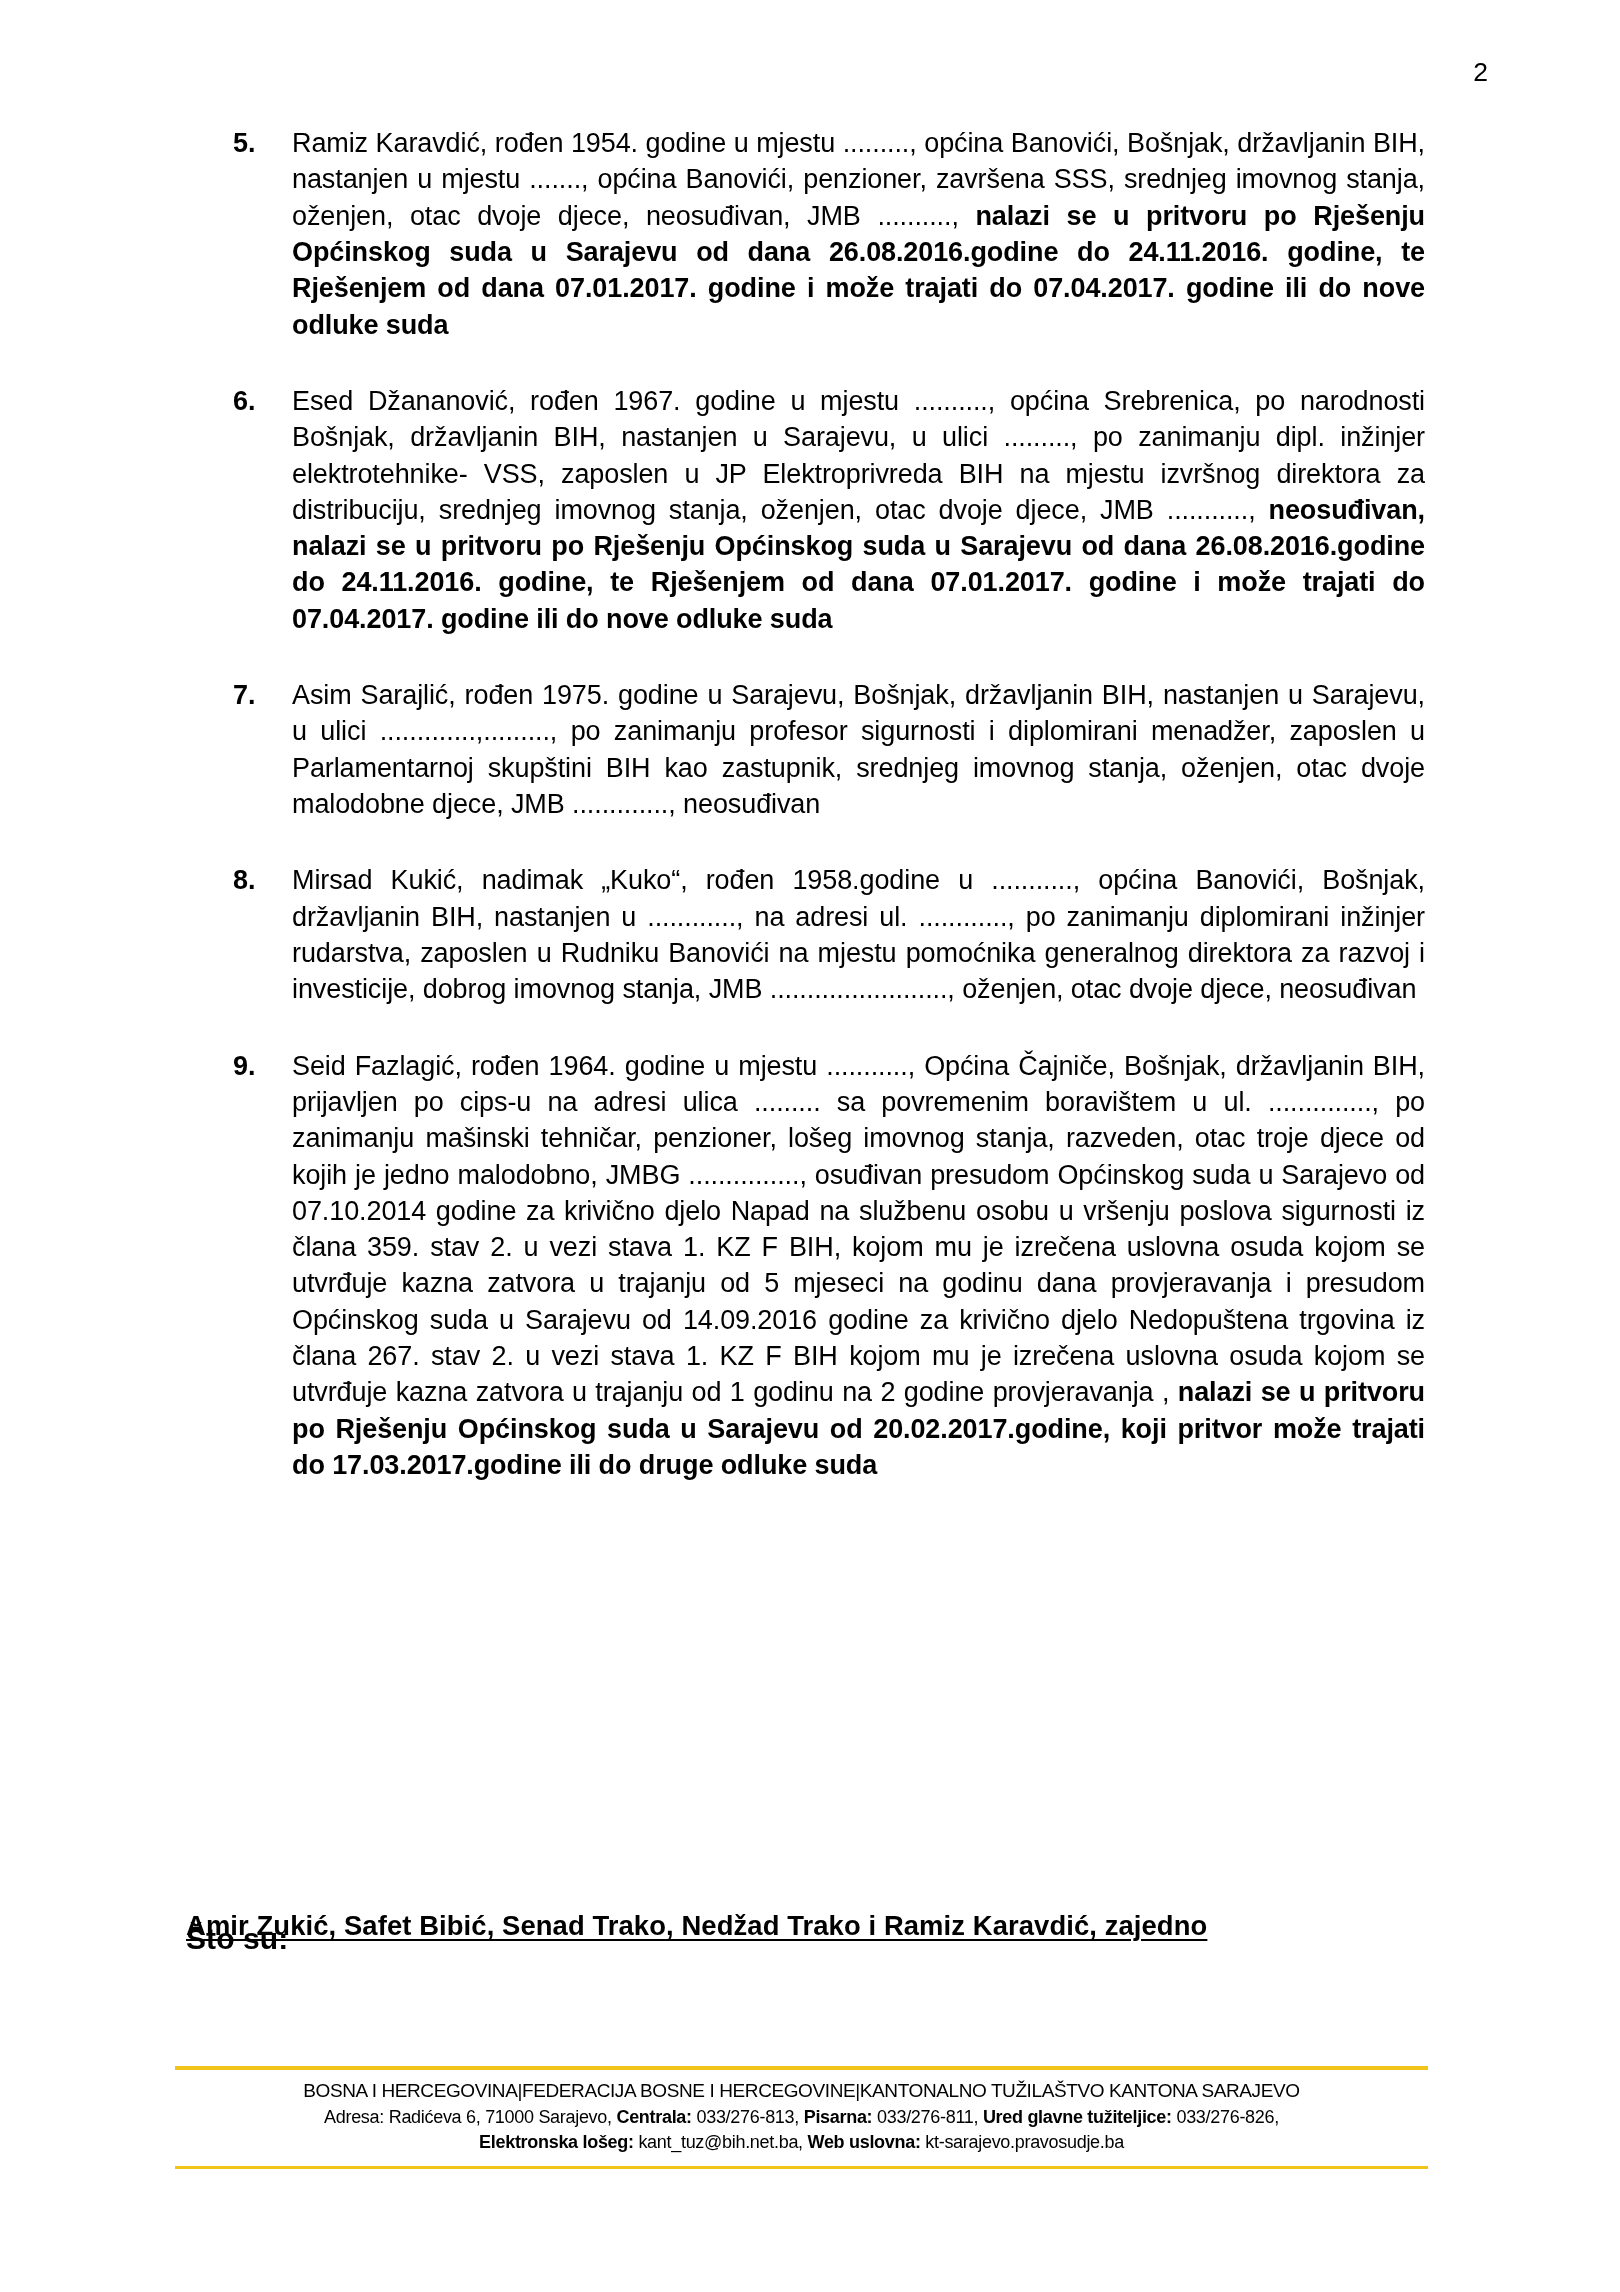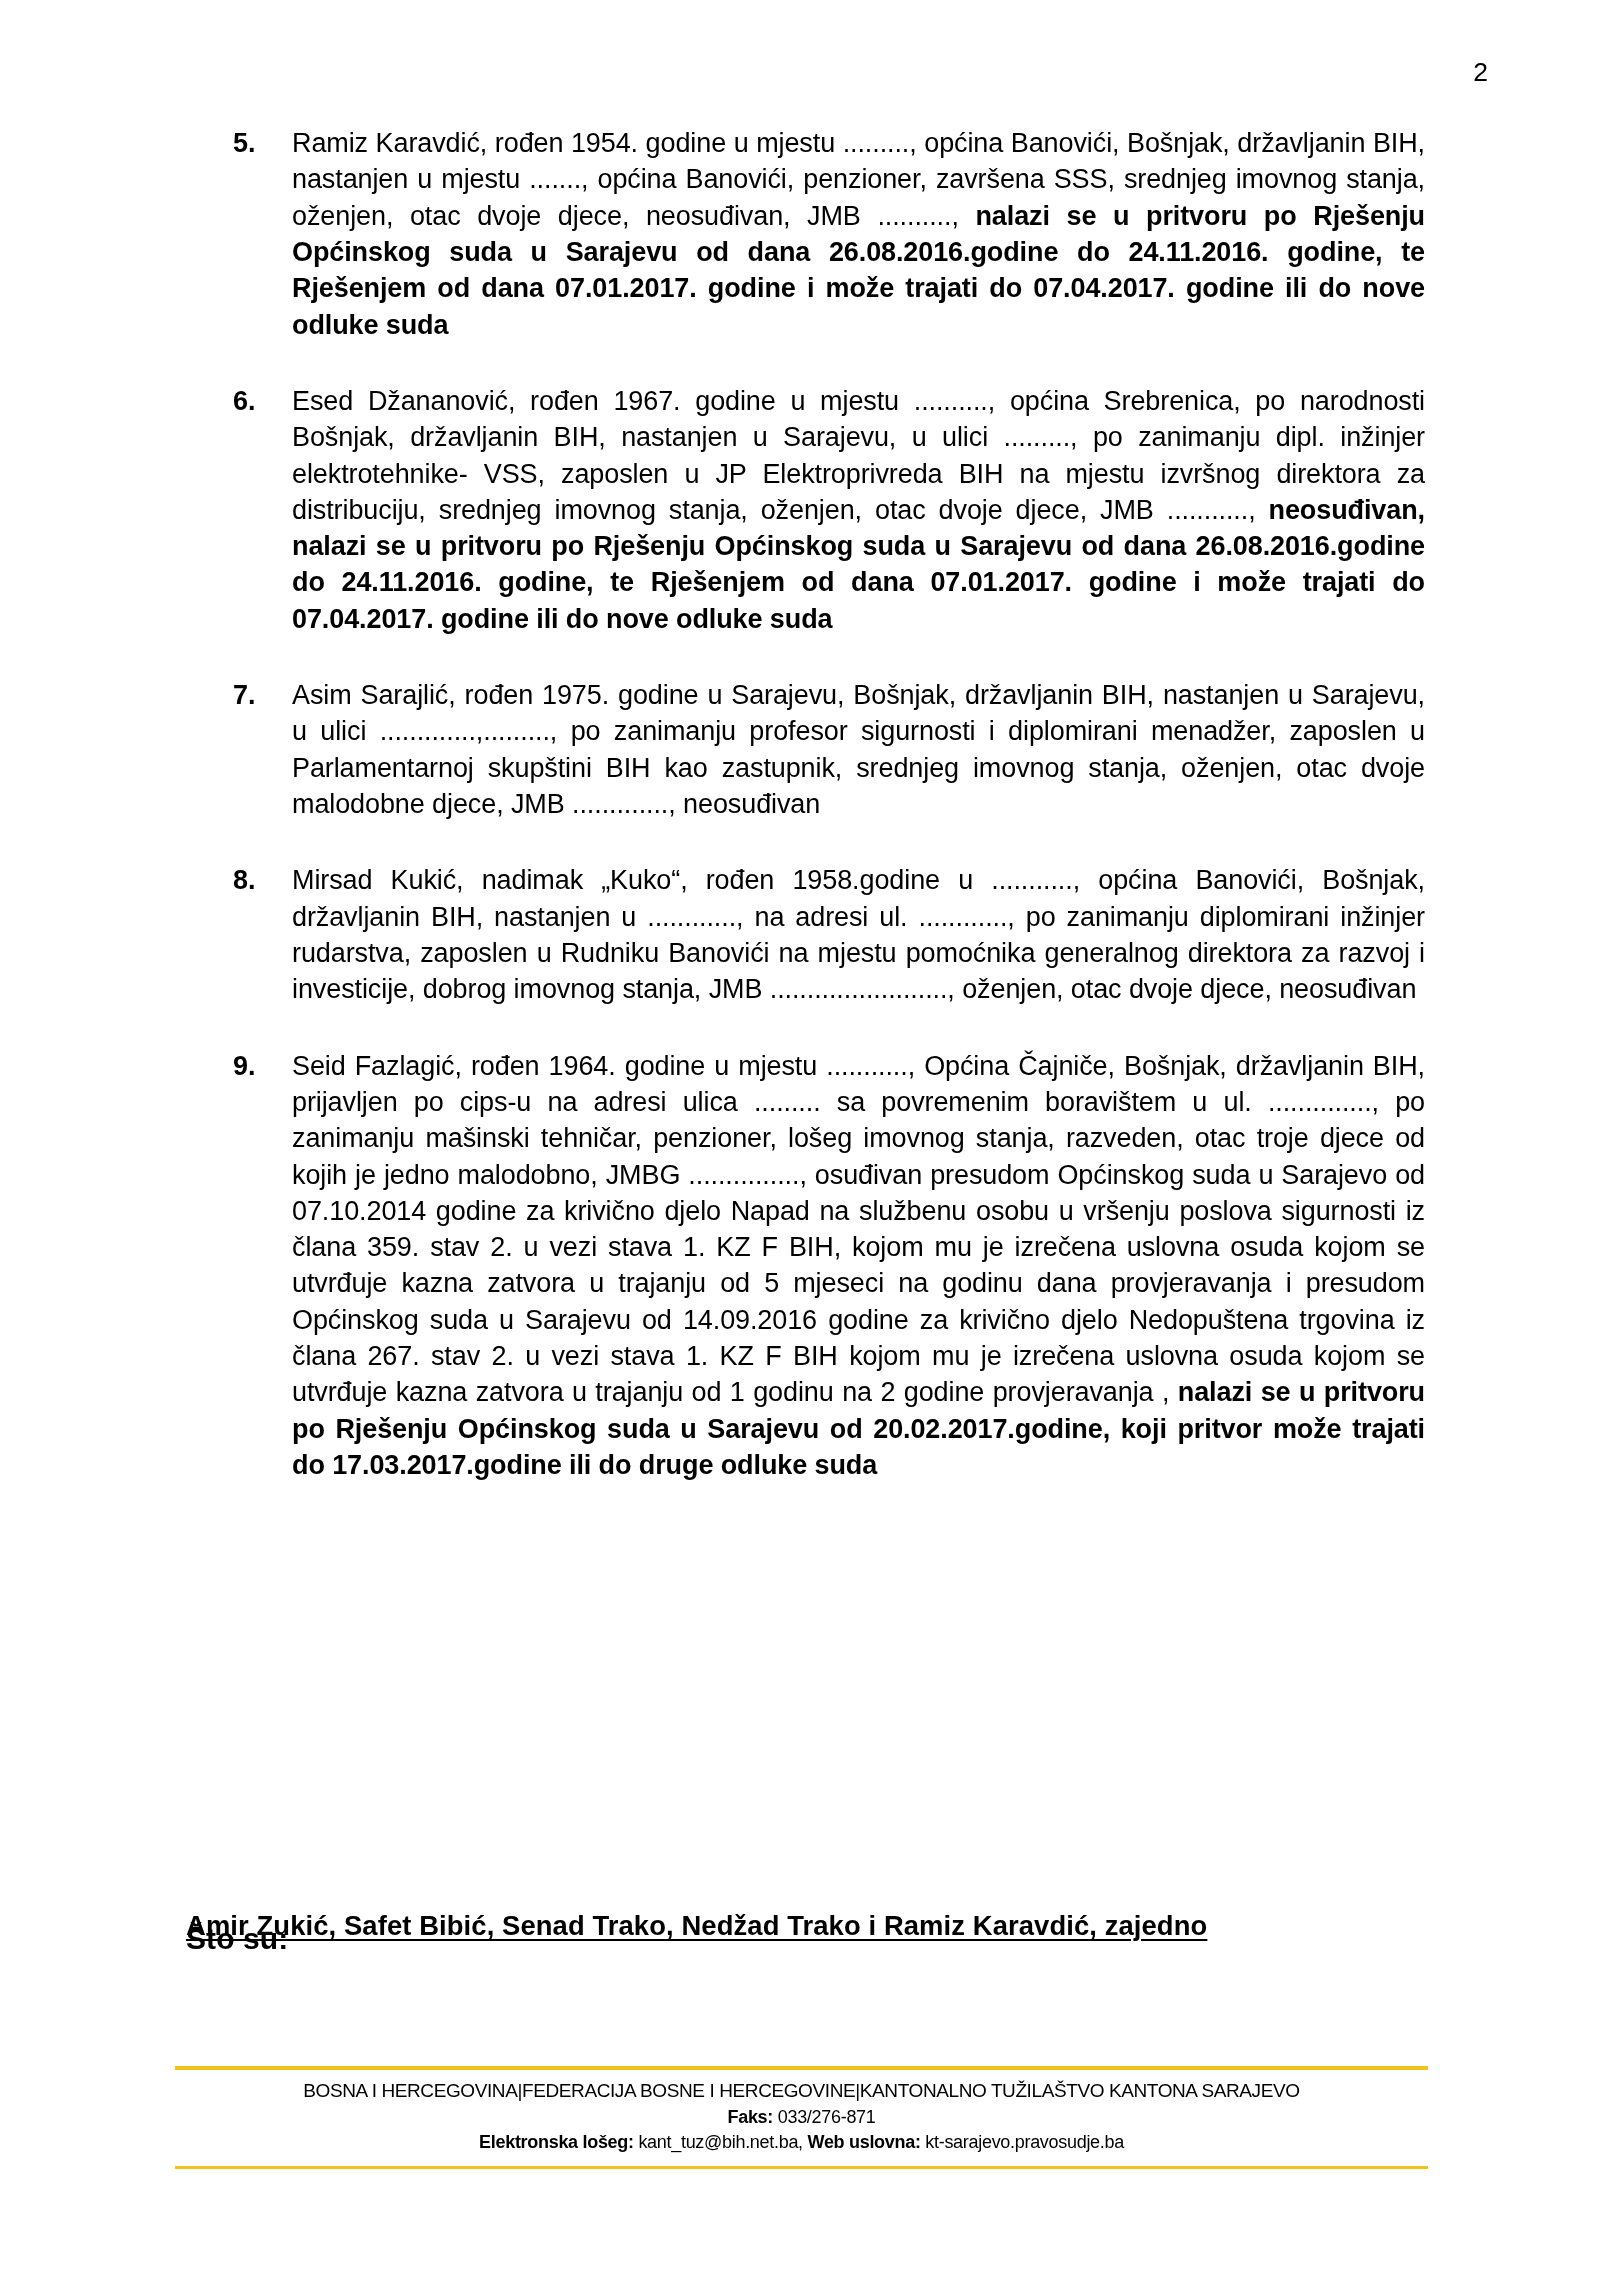--- a/index.html
+++ b/index.html
@@ -158,20 +158,20 @@
   </div>
 
   <div class="sto-su">Što su:</div>
 
   <div class="names-line"> Amir Zukić, Safet Bibić, Senad Trako, Nedžad Trako i Ramiz Karavdić, zajedno</div>
 
   <div class="footer">
     <div class="rule" style="background: rgb(240, 196, 25);"></div>
     <div class="footer-lines">
       <div class="footer-line-1">BOSNA I HERCEGOVINA|FEDERACIJA BOSNE I HERCEGOVINE|KANTONALNO TUŽILAŠTVO KANTONA SARAJEVO</div>
-      <div><b>Faks:</b><span> 033/276-871</span></div>
+      <div><span>Adresa: Radićeva 6, 71000 Sarajevo, </span><b>Centrala:</b><span> 033/276-813, </span><b>Pisarna:</b><span> 033/276-811, </span><b>Ured glavne tužiteljice:</b><span> 033/276-826,</span></div>
       <div><b>Elektronska lošeg:</b><span> kant_tuz@bih.net.ba, </span><b>Web uslovna:</b><span> kt-sarajevo.pravosudje.ba</span></div>
     </div>
     <div class="rule bottom" style="background: rgb(240, 196, 25);"></div>
   </div>
 
 </div>
 
 
 </body></html>

